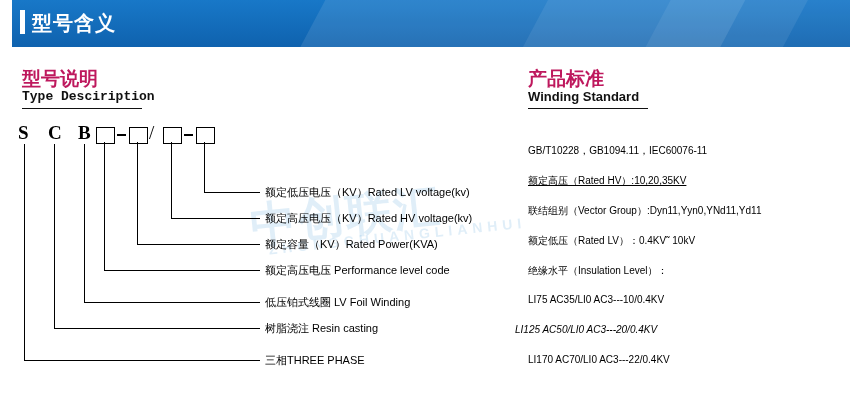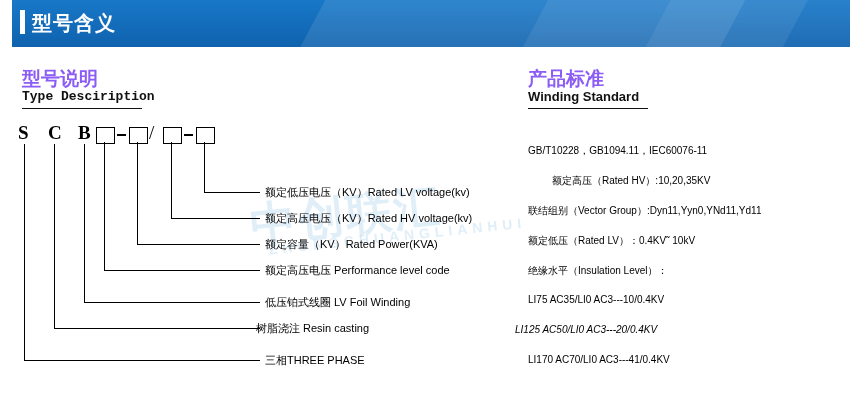--- a/index.html
+++ b/index.html
@@ -89,21 +89,21 @@
     transform: rotate(-6deg);
     white-space: nowrap;
     pointer-events: none;
   }
 
   
   .sec-title-cn {
     position: absolute;
     font-size: 19px;
     font-weight: bold;
-    color: #8b5cf6;
+    color: #be185d;
     white-space: nowrap;
   }
   .sec-title-en {
     position: absolute;
     font-size: 13px;
     font-weight: bold;
     color: #111111;
     white-space: nowrap;
   }
   .sec-underline {
@@ -219,23 +219,23 @@
 <div class="hline" style="left:54px; top:328px; width:206px;"></div>
 
 <div class="vline" style="left:24px; top:144px; height:216px;"></div>
 <div class="hline" style="left:24px; top:360px; width:236px;"></div>
 
 <div class="anno" style="left:265px; top:185px;">额定低压电压（KV）Rated LV voltage(kv)</div>
 <div class="anno" style="left:265px; top:211px;">额定高压电压（KV）Rated HV voltage(kv)</div>
 <div class="anno" style="left:265px; top:237px;">额定容量（KV）Rated Power(KVA)</div>
 <div class="anno" style="left:265px; top:263px;">额定高压电压  Performance level code</div>
 <div class="anno" style="left:265px; top:295px;">低压铂式线圈  LV Foil Winding</div>
-<div class="anno" style="left:256px; top:321px;text-align:right;">树脂浇注  Resin casting</div>
+<div class="anno" style="left:265px; top:321px;text-align:right;">树脂浇注  Resin casting</div>
 <div class="anno" style="left:265px; top:353px;">三相THREE PHASE</div>
 
 <div class="spec" style="left:528px; top:128px;">GB/T10228，GB1094.11，IEC60076-11</div>
-<div class="spec" style="left:552px; top:158px;">额定高压（Rated HV）:10,20,35KV</div>
+<div class="spec" style="left:528px; top:158px;text-decoration:underline;">额定高压（Rated HV）:10,20,35KV</div>
 <div class="spec" style="left:528px; top:188px;">联结组别（Vector Group）:Dyn11,Yyn0,YNd11,Yd11</div>
 <div class="spec" style="left:528px; top:218px;">额定低压（Rated LV）：0.4KV˜ 10kV</div>
 <div class="spec" style="left:528px; top:248px;">绝缘水平（Insulation Level）：</div>
 <div class="spec" style="left:528px; top:278px;">LI75 AC35/LI0 AC3---10/0.4KV</div>
 <div class="spec" style="left:515px; top:308px;font-style:italic;">LI125 AC50/LI0 AC3---20/0.4KV</div>
-<div class="spec" style="left:528px; top:338px;">LI170 AC70/LI0 AC3---41/0.4KV</div>
+<div class="spec" style="left:528px; top:338px;">LI170 AC70/LI0 AC3---22/0.4KV</div>
 
 </body></html>

